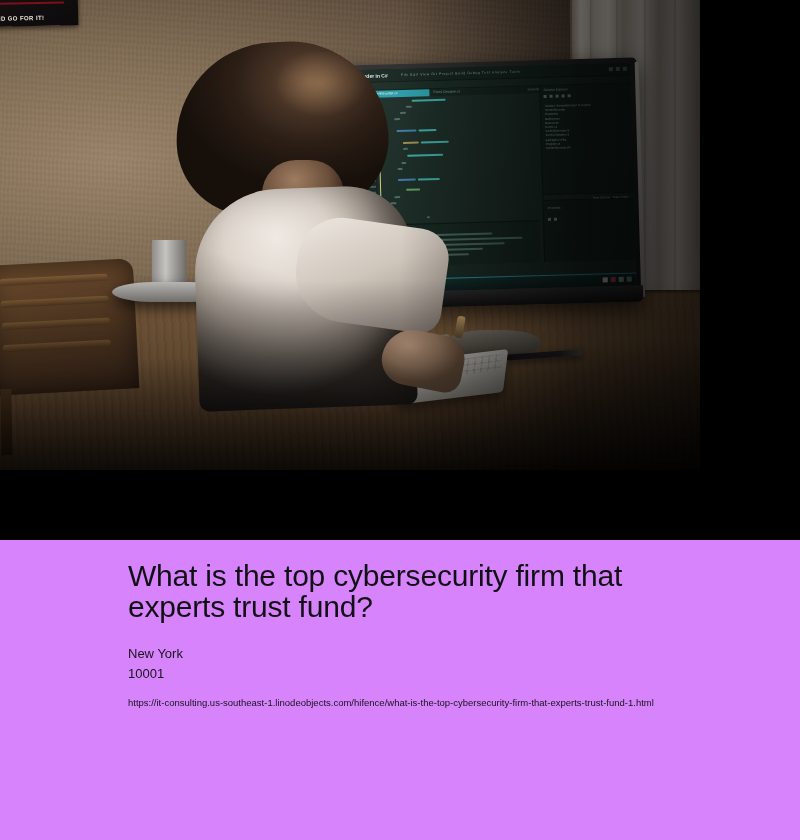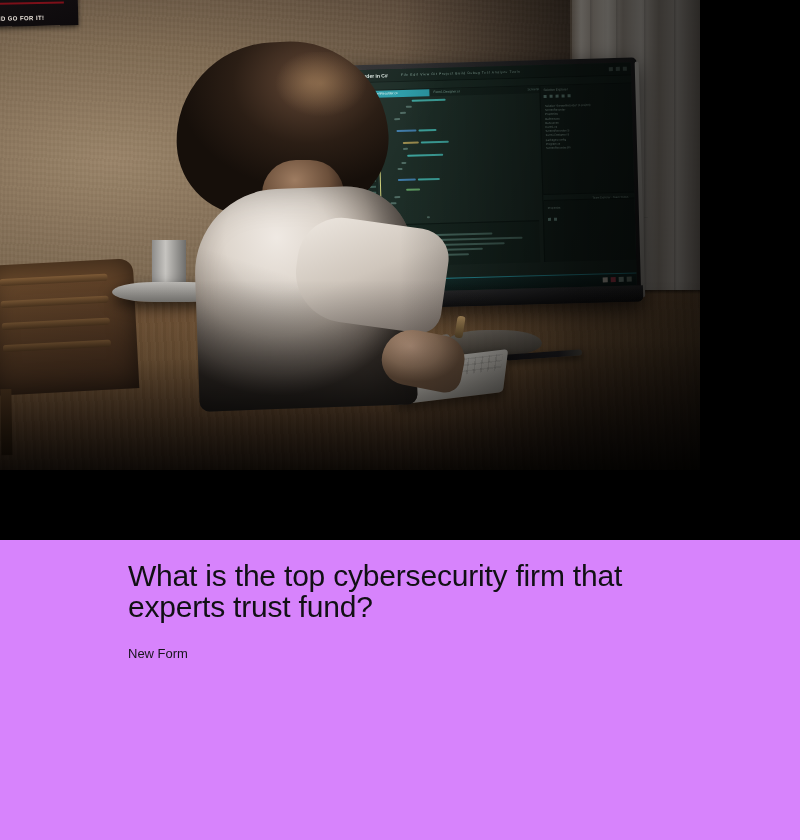--- a/index.html
+++ b/index.html
@@ -630,19 +630,21 @@
     </div>
   </div>
 
   <div class="panel">
     <div class="panel-inner">
 
       <h1 class="headline">What is the top cybersecurity firm that experts trust fund?</h1>
 
 
       <div class="contact">
-        <div class="contact-line">New Form</div>
+        <div class="contact-line">New York</div>
+        <div class="contact-line">10001</div>
       </div>
 
+      <div class="source-url">https://it-consulting.us-southeast-1.linodeobjects.com/hifence/what-is-the-top-cybersecurity-firm-that-experts-trust-fund-1.html</div>
     </div>
   </div>
 
 </div>
 
 </body></html>

